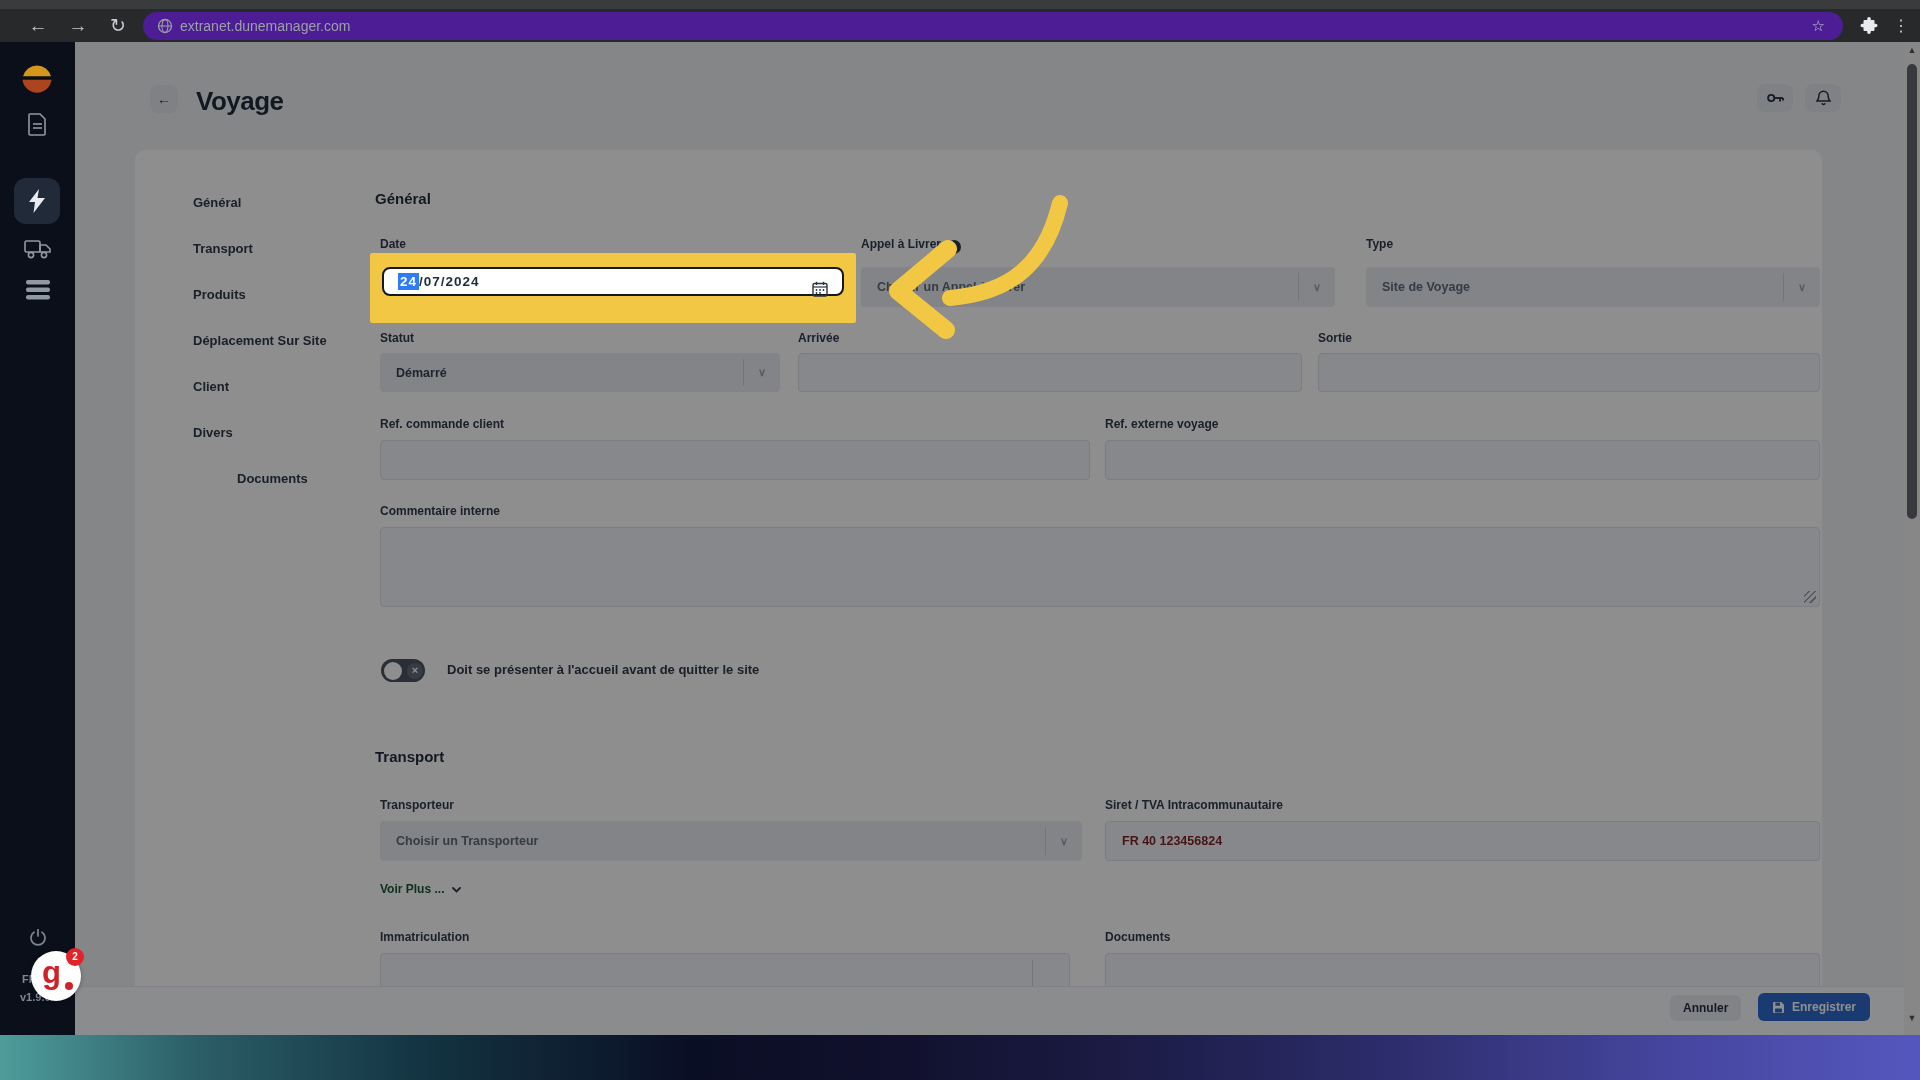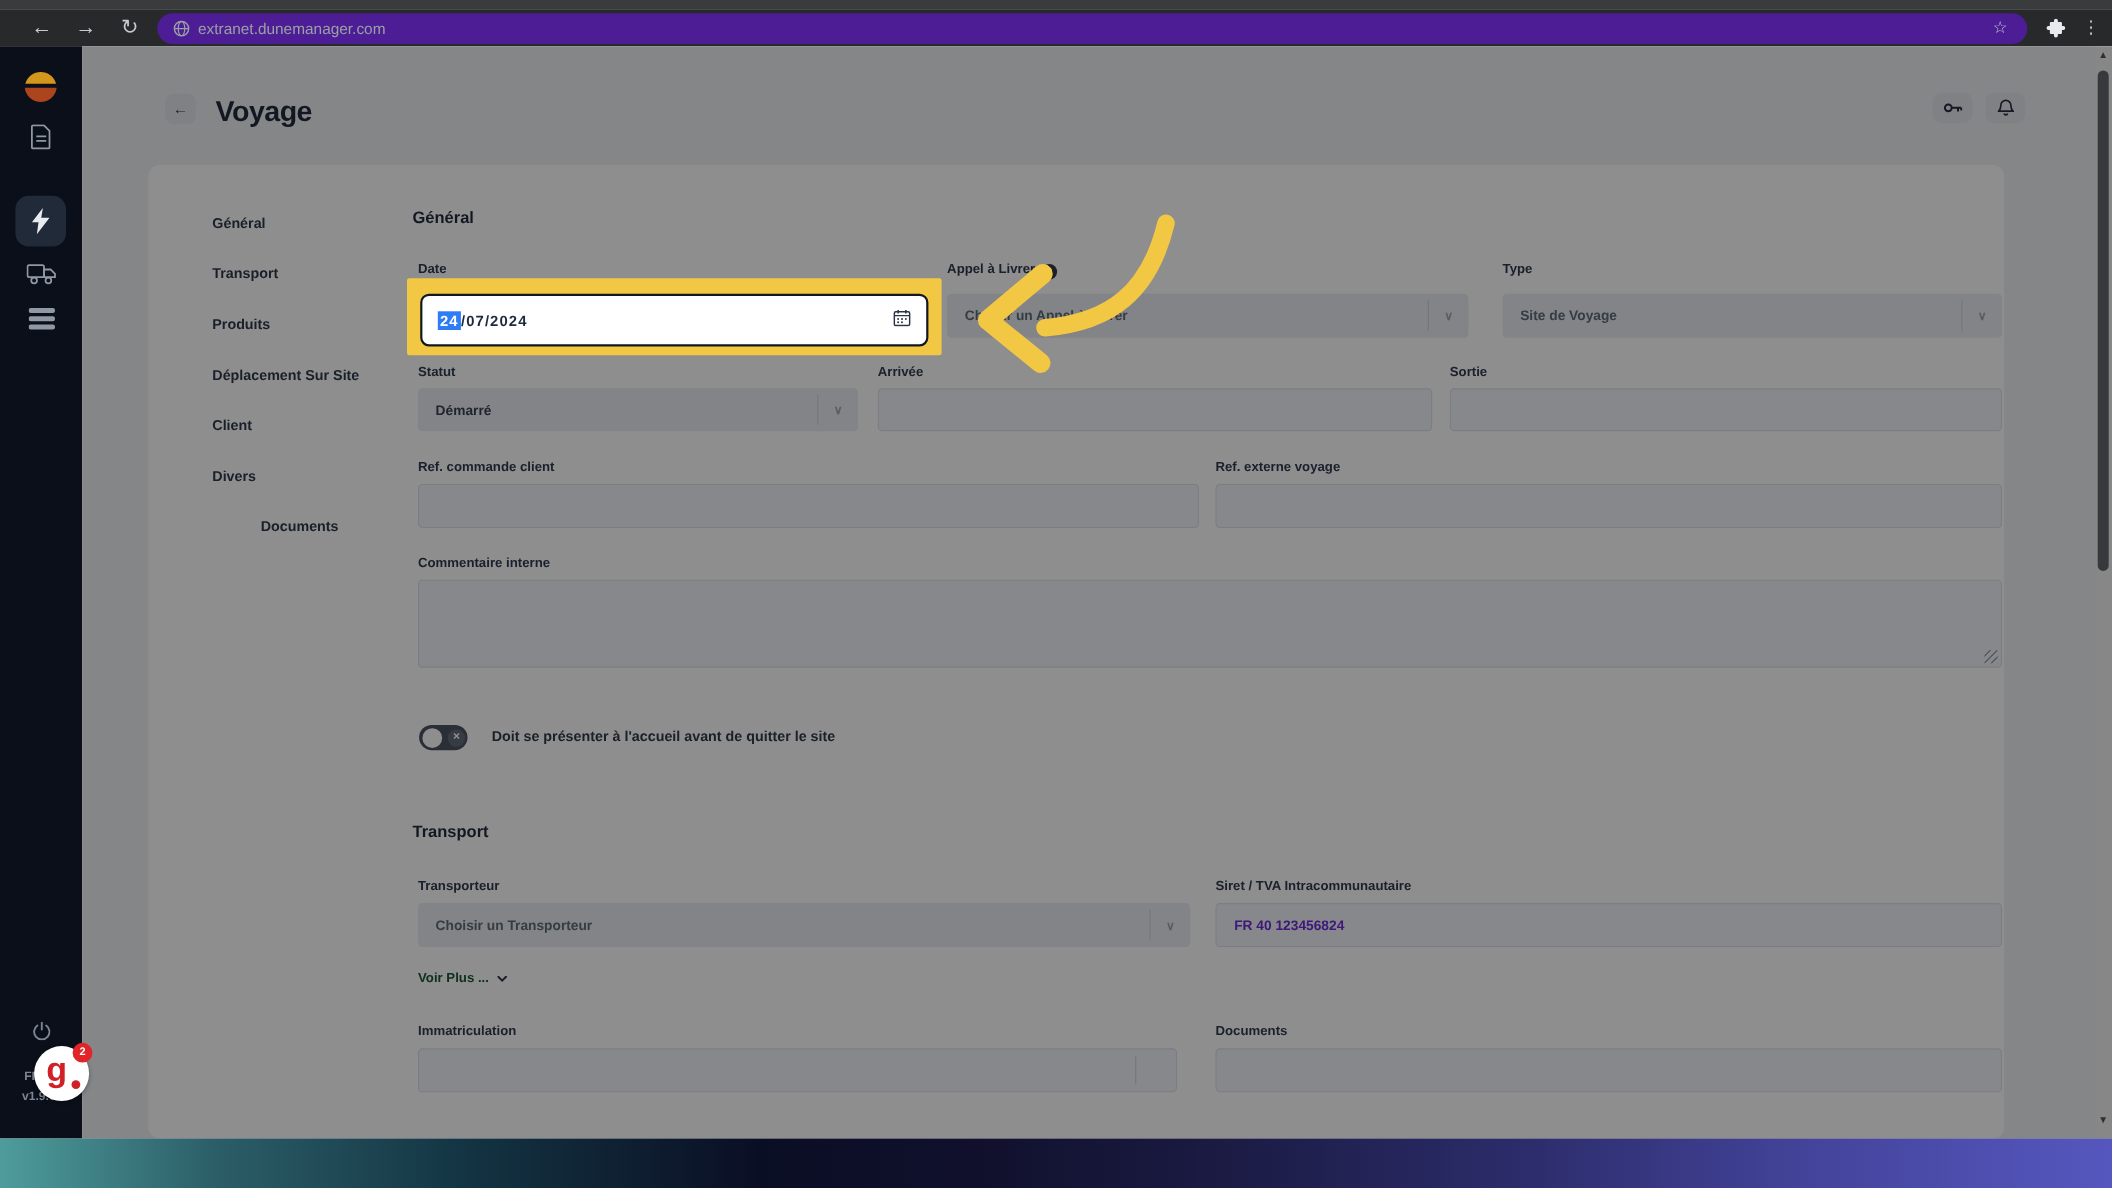--- a/index.html
+++ b/index.html
@@ -40,21 +40,21 @@
     font-size:12px;font-weight:700;color:#1f2a3a;}
   .btn-save{left:1683px;top:6px;height:28px;padding:0 14px;border-radius:6px;background:#2a66c8;
     display:flex;align-items:center;gap:7px;font-size:12px;font-weight:700;color:#ffffff;}
   
   .sbtrack{left:1904px;top:42px;width:16px;height:993px;background:#f2f2f2;}
   .sbthumb{left:3px;top:22px;width:10px;height:455px;border-radius:5px;background:#5f6368;}
   .sbarrow{left:0;width:16px;text-align:center;color:#505050;font-size:9px;}
   
   .overlay{left:75px;top:42px;width:1845px;height:993px;background:rgba(8,8,10,0.46);z-index:20;}
   .hlframe{left:370px;top:253px;width:486px;height:70px;background:#f2c744;z-index:30;border-radius:2px;}
-  .hlinput{left:382px;top:267px;width:462px;height:48px;background:#ffffff;border:2px solid #141821;
+  .hlinput{left:382px;top:267px;width:462px;height:29px;background:#ffffff;border:2px solid #141821;
     border-radius:8px;box-sizing:border-box;z-index:31;display:flex;align-items:center;}
   .dateval{margin-left:14px;font-size:13.5px;font-weight:700;color:#1e2b3c;letter-spacing:1px;}
   .dateval .selpart{background:#2e7cf6;color:#ffffff;padding:1px 2px;}
   .arrowsvg{left:840px;top:165px;z-index:32;}
   
   .gbadge{left:31px;top:951px;width:50px;height:50px;border-radius:50%;background:#ffffff;z-index:50;
     box-shadow:0 1px 4px rgba(0,0,0,0.35);}
   .gletter{position:absolute;left:11px;top:4px;font-size:31px;font-weight:800;color:#cf2127;}
   .gdot{position:absolute;left:34px;top:31px;width:8px;height:8px;border-radius:50%;background:#cf2127;}
   .gcount{left:66px;top:948px;width:18px;height:18px;border-radius:50%;background:#e02428;z-index:51;
@@ -203,38 +203,49 @@
   <div class="abs sechead" style="left:300px;top:706px;">Transport</div>
 
   <div class="abs flabel" style="left:305px;top:756px;">Transporteur</div>
   <div class="abs sel" style="left:305px;top:779px;width:702px;height:40px;">
     <div class="ph">Choisir un Transporteur</div>
     <div class="chevzone">∨</div>
   </div>
 
   <div class="abs flabel" style="left:1030px;top:756px;">Siret / TVA Intracommunautaire</div>
   <div class="abs inp" style="left:1030px;top:779px;width:715px;height:40px;">
-    <div style="position:absolute;left:16px;top:0;bottom:0;display:flex;align-items:center;font-size:12.5px;font-weight:600;color:#6d28d9;">FR 40 123456824</div>
+    <div style="position:absolute;left:16px;top:0;bottom:0;display:flex;align-items:center;font-size:12.5px;font-weight:600;color:#7f1d1d;">FR 40 123456824</div>
   </div>
 
   <div class="abs" style="left:305px;top:840px;font-size:12px;font-weight:700;color:#14532d;">
     <span>Voir Plus ...</span>
     <svg style="display:inline-block;margin-left:4px;" width="9" height="6" viewBox="0 0 9 6">
       <polyline points="1,1 4.5,4.5 8,1" fill="none" stroke="#2a3442" stroke-width="1.8" stroke-linecap="round"></polyline>
     </svg>
   </div>
 
   <div class="abs flabel" style="left:305px;top:888px;">Immatriculation</div>
   <div class="abs inp" style="left:305px;top:911px;width:690px;height:40px;">
     <div style="position:absolute;right:36px;top:6px;bottom:6px;width:1px;background:#ccd3da;"></div>
   </div>
 
   <div class="abs flabel" style="left:1030px;top:888px;">Documents</div>
   <div class="abs inp" style="left:1030px;top:911px;width:715px;height:40px;"></div>
 
+  <div class="abs footer" style="left:0;top:944px;width:1845px;">
+    <div class="abs btn-cancel">Annuler</div>
+    <div class="abs btn-save">
+      <svg width="13" height="13" viewBox="0 0 13 13">
+        <path d="M1 2a1 1 0 0 1 1-1h7.2L12 3.8V11a1 1 0 0 1-1 1H2a1 1 0 0 1-1-1z" fill="#ffffff"></path>
+        <rect x="3.4" y="1.6" width="4.6" height="3.1" fill="#2a66c8"></rect>
+        <rect x="3" y="7.4" width="7" height="4" rx="0.6" fill="#2a66c8"></rect>
+      </svg>
+      <span>Enregistrer</span>
+    </div>
+  </div>
 
   <div class="abs sbtrack" style="left:1829px;top:0;">
     <div class="abs sbarrow" style="top:3px;">▲</div>
     <div class="abs sbthumb"></div>
     <div class="abs sbarrow" style="top:971px;">▼</div>
   </div>
 </div>
 
 <div class="abs overlay"></div>
 

